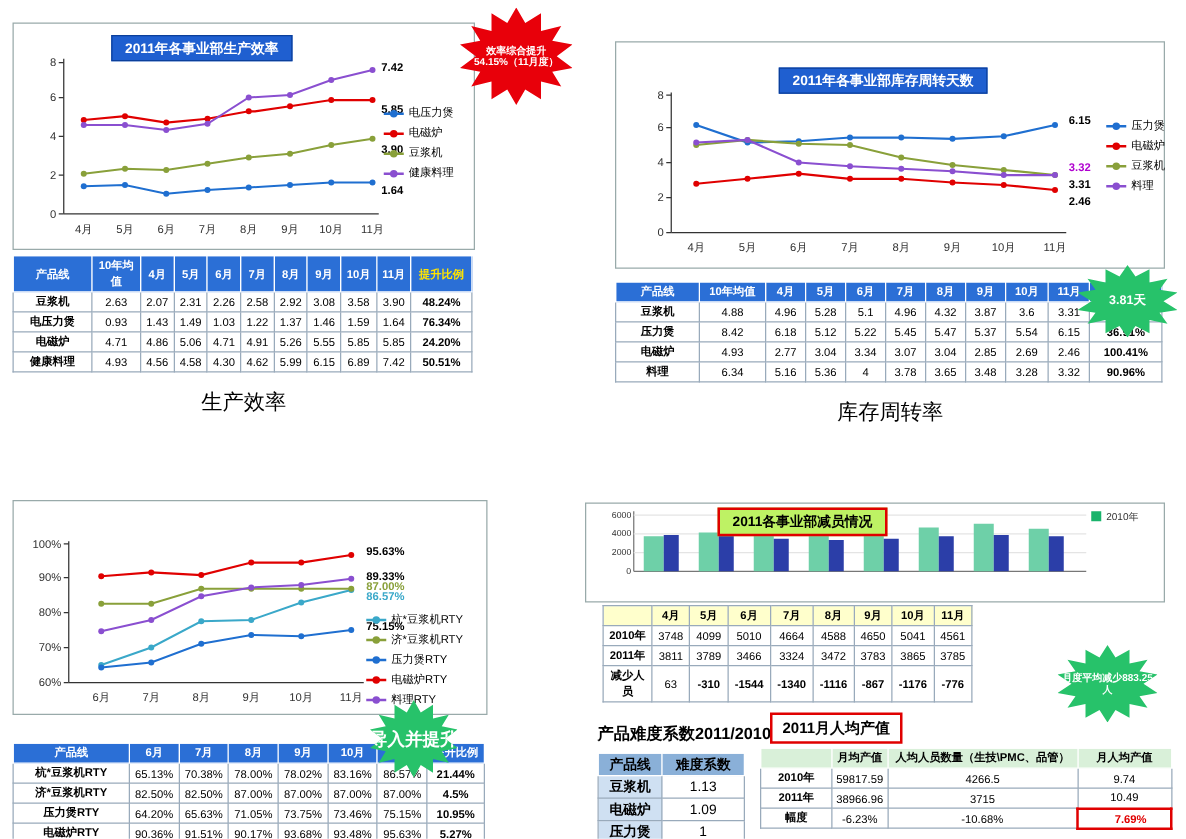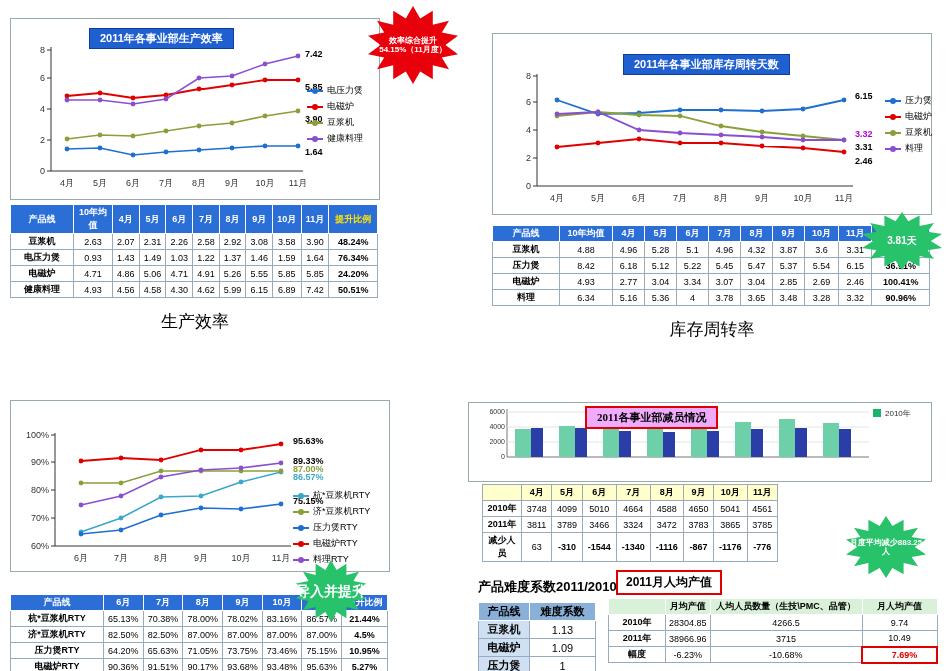--- a/index.html
+++ b/index.html
@@ -560,21 +560,21 @@
 
     </tbody>
   </table>
 </div>
 
 <div class="starburst star-green" style="left:296px;top:560px;width:70px;height:62px;font-size:14px;
   clip-path:polygon(50% 0%,58% 16%,72% 6%,72% 24%,90% 19%,82% 34%,100% 38%,86% 50%,100% 62%,82% 66%,90% 81%,72% 76%,72% 94%,58% 84%,50% 100%,42% 84%,28% 94%,28% 76%,10% 81%,18% 66%,0% 62%,14% 50%,0% 38%,18% 34%,10% 19%,28% 24%,28% 6%,42% 16%);">导入并提升</div>
 
 <div class="panel" style="left:468px;top:402px;width:470px;">
   <div class="chartbox" style="width:462px;height:78px;">
-    <div class="charttitle" style="left:116px;top:3px;border-color:#e00000;background:#f0abfc;color:#000;border-width:2px;font-family:Liberation Serif, serif;">2011各事业部减员情况</div>
+    <div class="charttitle" style="left:105px;top:3px;border-color:#e00000;background:#bef264;color:#000;border-width:2px;">2011各事业部减员情况</div>
     <svg width="462" height="78" viewBox="0 0 462 78">
       <g font-size="7" fill="#333" font-family="Liberation Sans, sans-serif" text-anchor="end">
         <text x="36" y="11">6000</text>
           <text x="36" y="26">4000</text>
           <text x="36" y="41">2000</text>
           <text x="36" y="56">0</text>
       </g>
       <line x1="38" y1="6" x2="38" y2="54" stroke="#777" stroke-width="1"></line>
       <line x1="38" y1="54" x2="400" y2="54" stroke="#777" stroke-width="1"></line>
       <g stroke="#e4e4e4" stroke-width="1">
@@ -696,21 +696,21 @@
       <tr>
     <th style="background:#d9f0d9;color:#000;width:52px"></th>
     <th style="background:#d9f0d9;color:#000;">月均产值</th>
     <th style="background:#d9f0d9;color:#000;text-align:center;">人均人员数量（生技\PMC、品管）</th>
     <th style="background:#d9f0d9;color:#000;width:70px">月人均产值</th>
   </tr>
     </thead>
   <tbody>
     <tr>
       <td class="hdr">2010年</td>
-      <td>28304.85</td>
+      <td>59817.59</td>
       <td>4266.5</td>
       <td>9.74</td>
     </tr>
     <tr>
       <td class="hdr">2011年</td>
       <td>38966.96</td>
       <td>3715</td>
       <td>10.49</td>
     </tr>
     <tr>

